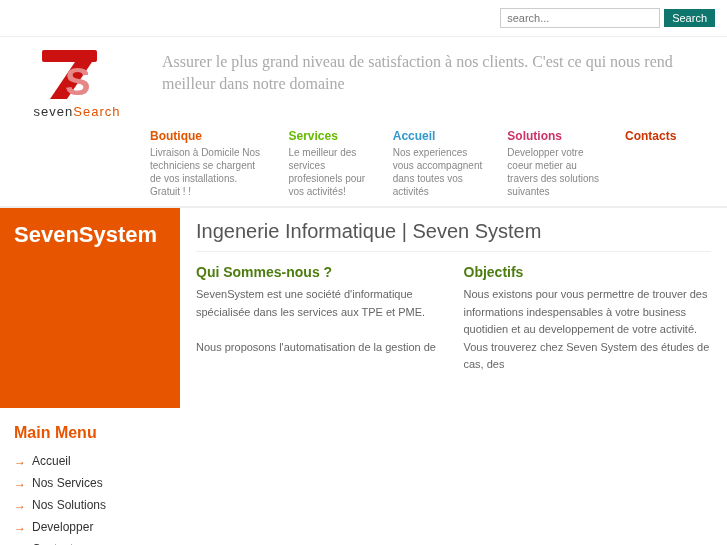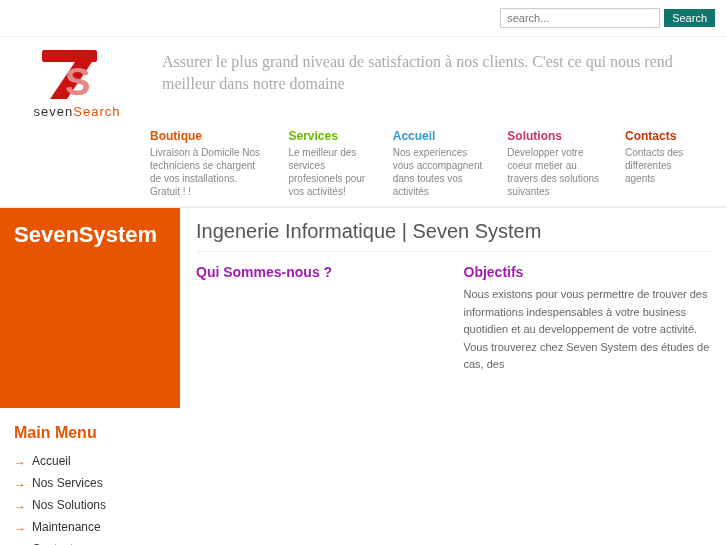--- a/index.html
+++ b/index.html
@@ -45,21 +45,21 @@
     .sidebar-menu-title { color: #e85500; font-size: 16px; font-weight: bold; padding: 6px 14px 8px 14px; }
     .sidebar-menu-item { display: flex; align-items: center; gap: 6px; padding: 4px 14px; font-size: 12px; color: #333; cursor: pointer; }
     .arrow { color: #e85500; font-size: 12px; }
 
     
     .content { flex: 1; padding: 12px 16px; }
     .content-title { font-size: 20px; color: #555; font-weight: normal; border-bottom: 1px solid #eee; padding-bottom: 8px; margin-bottom: 12px; }
 
     .two-col { display: flex; gap: 20px; }
     .col { flex: 1; }
-    .col-title { font-size: 14px; font-weight: bold; color: #a21caf; margin-bottom: 6px; }
+    .col-title { font-size: 14px; font-weight: bold; color: #4d7c0f; margin-bottom: 6px; }
     .col-text { font-size: 11px; color: #666; line-height: 1.6; }
   </style>
 </head>
 <body>
 
 <div class="header">
   <form class="search-form">
     <input class="search-input" type="text" placeholder="search..." style="">
     <button class="search-btn" type="submit">Search</button>
   </form>
@@ -99,21 +99,20 @@
     <div class="nav-item nav-partners">
       <div class="nav-label" style="color:#3399cc;">Accueil</div>
       <div class="nav-desc">Nos experiences vous accompagnent dans toutes vos activités</div>
     </div>
     <div class="nav-item nav-solutions">
       <div class="nav-label" style="color:#cc3366;">Solutions</div>
       <div class="nav-desc">Developper votre coeur metier au travers des solutions suivantes</div>
     </div>
     <div class="nav-item nav-contacts">
       <div class="nav-label" style="color:#cc3300;">Contacts</div>
-      <div class="nav-desc">Contacts des differentes agents</div>
     </div>
   </div>
 </div>
 
 <div class="main">
 
   <div class="sidebar">
     <div class="sidebar-orange">
       <div class="sidebar-brand">SevenSystem</div>
     </div>
@@ -126,34 +125,38 @@
       <div class="sidebar-menu-item">
         <span class="arrow">→</span>
         <span>Nos Services</span>
       </div>
       <div class="sidebar-menu-item">
         <span class="arrow">→</span>
         <span>Nos Solutions</span>
       </div>
       <div class="sidebar-menu-item">
         <span class="arrow">→</span>
-        <span>Maintenance</span>
+        <span>Developper</span>
       </div>
       <div class="sidebar-menu-item">
         <span class="arrow">→</span>
         <span>Contacts</span>
       </div>
     </div>
   </div>
 
   <div class="content">
     <div class="content-title">Ingenerie Informatique | Seven System</div>
     <div class="two-col">
       <div class="col">
         <div class="col-title">Qui Sommes-nous ?</div>
+        <div class="col-text">
+          SevenSystem est une société d'informatique spécialisée dans les services aux TPE et PME.<br><br>
+          Nous proposons l'automatisation de la gestion de
+        </div>
       </div>
       <div class="col">
         <div class="col-title">Objectifs</div>
         <div class="col-text">
           Nous existons pour vous permettre de trouver des informations indespensables à votre business quotidien et au developpement de votre activité. Vous trouverez chez Seven System des études de cas, des
         </div>
       </div>
     </div>
   </div>
 </div>

